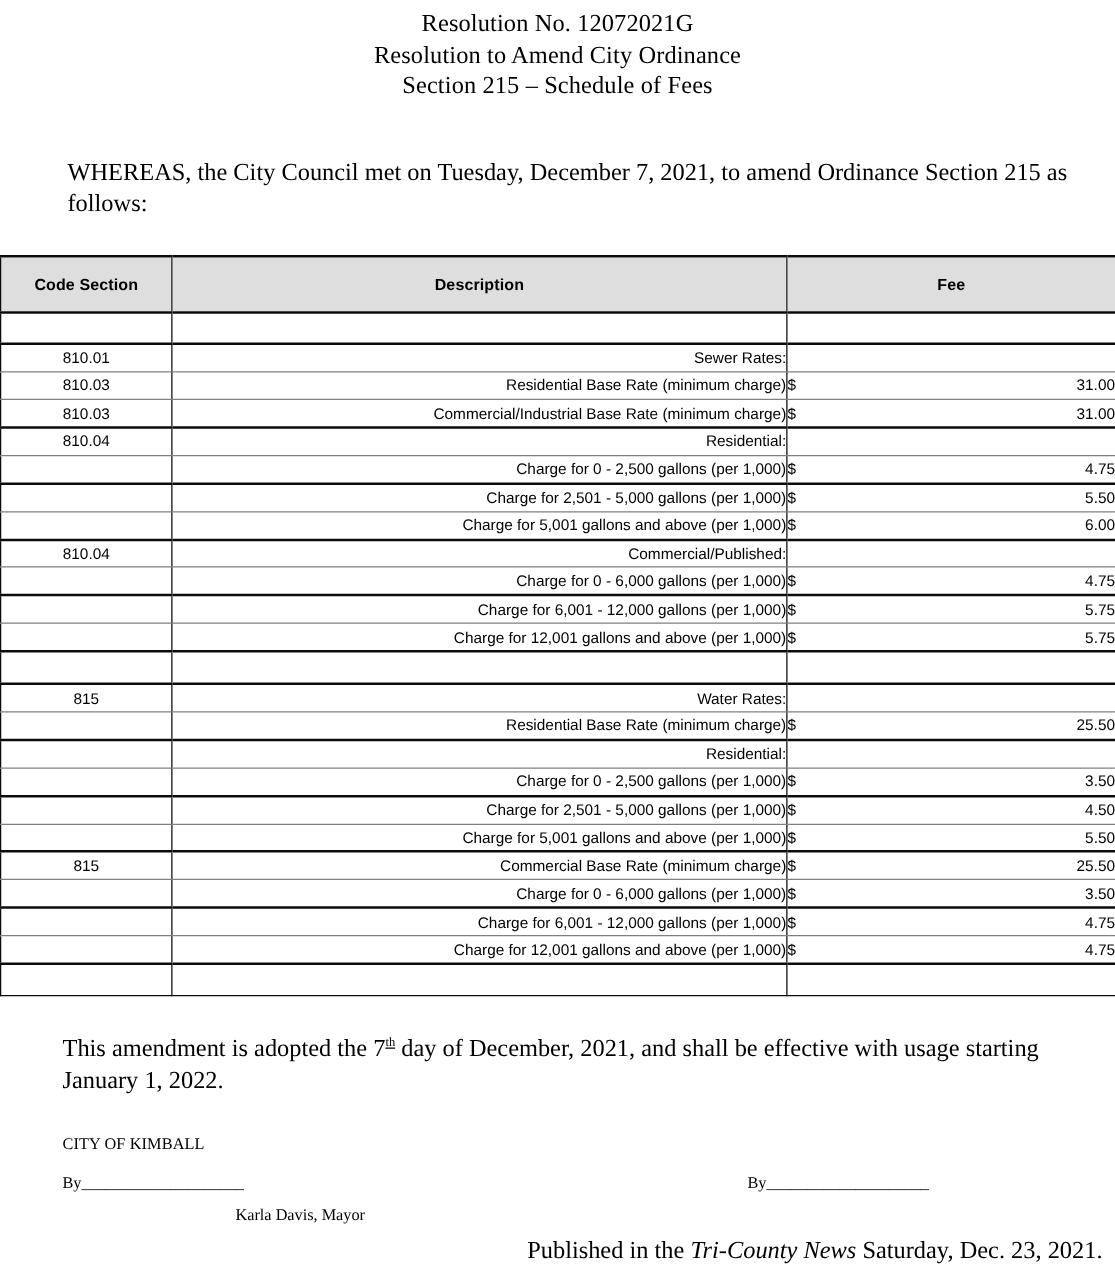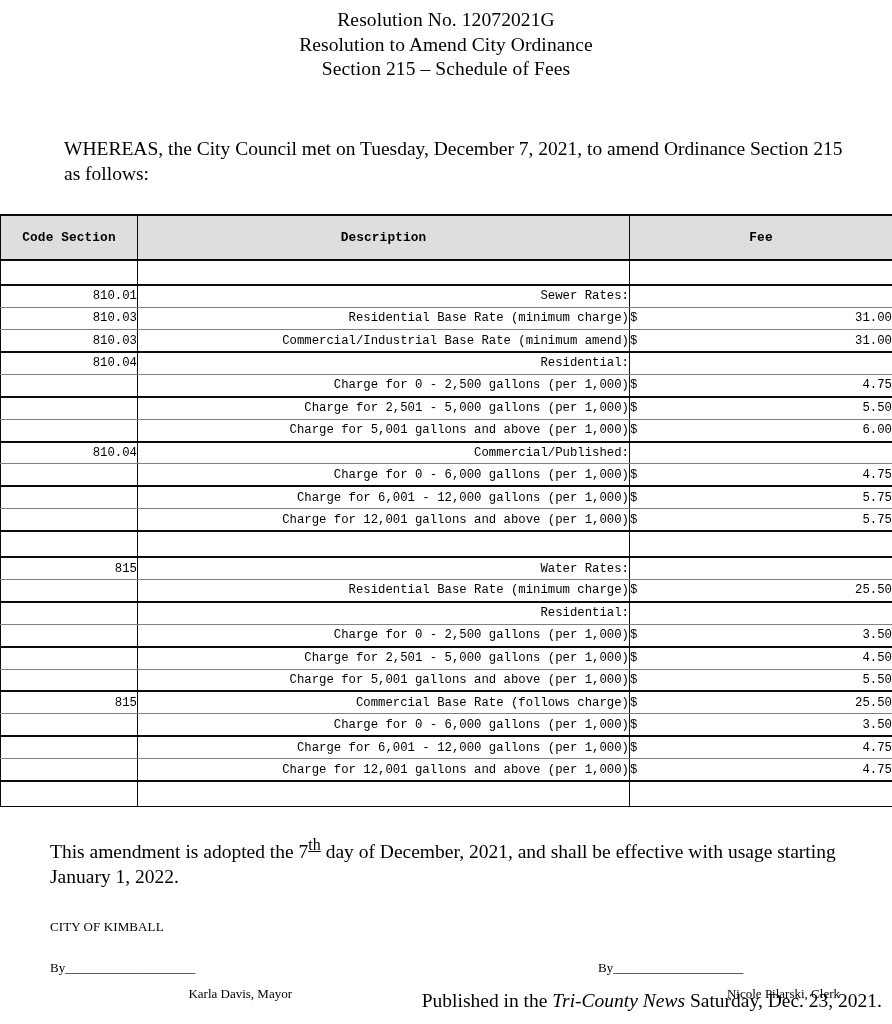--- a/index.html
+++ b/index.html
@@ -21,37 +21,37 @@
     text-align: center;
     padding-top: 8px;
     font-size: 19.5px;
     line-height: 24.6px;
     letter-spacing: 0.1px;
   }
   .title-line { white-space: pre; }
 
   
   .whereas {
-    margin: 14px;
+    margin: 4px;
     padding: 40px 28px 0 50px;
     font-size: 19.5px;
     line-height: 25.5px;
     text-align: left;
   }
 
   
   .table-wrap {
     padding: 0 0 0 0;
     margin-top: 27px;
   }
   table.fees {
     border-collapse: collapse;
     width: 892px;
     table-layout: fixed;
-    font-family: Liberation Mono, monospace;
+    font-family: Liberation Sans, sans-serif;
     font-size: 12.3px;
   }
   table.fees col.c-code  { width: 137px; }
   table.fees col.c-desc  { width: 492px; }
   table.fees col.c-fee   { width: 263px; }
 
   table.fees th,
   table.fees td {
     padding: 0;
     vertical-align: middle;
@@ -70,21 +70,21 @@
     background: #dedede;
     font-weight: bold;
     text-align: center;
     height: 45px;
     font-size: 12.8px;
     border-top: 2.4px solid #0b0b0b;
     border-bottom: 2.4px solid #0b0b0b;
     letter-spacing: 0.1px;
   }
 
-  .cell-code { padding-left: 5px; text-align: right; }
+  .cell-code { padding-left: 5px; text-align: center; }
   .cell-desc { padding-left: 6px; text-align: right; }
 
   
   .cell-fee {
     padding: 0 9px 0 7px;
   }
   .fee-inner {
     display: flex;
     justify-content: space-between;
     align-items: center;
@@ -100,32 +100,32 @@
   tr.spacer-tall > td { height: 26px; }
   tr.last-row > td { border-bottom: 1.6px solid #0b0b0b; }
 
   
   .closing {
     margin: 0;
     padding: 25px 44px 0 50px;
     font-size: 19.5px;
     line-height: 25.5px;
   }
-  .closing sup { font-size: 16px; vertical-align: super; text-decoration: underline; }
+  .closing sup { font-size: 10px; vertical-align: super; text-decoration: underline; }
 
   
   .sig-block {
     padding: 24px 0 0 50px;
     font-size: 13px;
     line-height: 25px;
   }
   .sig-city { letter-spacing: 0.1px; }
   .sig-rows {
     position: relative;
-    margin-top: 16px;
+    margin-top: 6px;
     height: 54px;
   }
   .sig-col {
     position: absolute;
     top: 0;
   }
   .sig-col.left  { left: 0; }
   .sig-col.right { left: 548px; }
   .sig-by { white-space: pre; }
   .sig-name {
@@ -188,21 +188,21 @@
           <td class="cell-desc">Residential Base Rate (minimum charge)</td>
           <td class="cell-fee">
             <span class="fee-inner">
               <span class="fee-sym">$</span>
               <span class="fee-amt">31.00</span>
             </span>
           </td>
         </tr>
         <tr>
           <td class="cell-code">810.03</td>
-          <td class="cell-desc">Commercial/Industrial Base Rate (minimum amend)</td>
+          <td class="cell-desc">Commercial/Industrial Base Rate (minimum charge)</td>
           <td class="cell-fee">
             <span class="fee-inner">
               <span class="fee-sym">$</span>
               <span class="fee-amt">31.00</span>
             </span>
           </td>
         </tr>
         <tr class="hr-strong">
           <td class="cell-code">810.04</td>
           <td class="cell-desc">Residential:</td>
@@ -323,21 +323,21 @@
           <td class="cell-desc">Charge for 5,001 gallons and above (per 1,000)</td>
           <td class="cell-fee">
             <span class="fee-inner">
               <span class="fee-sym">$</span>
               <span class="fee-amt">5.50</span>
             </span>
           </td>
         </tr>
         <tr class="hr-strong">
           <td class="cell-code">815</td>
-          <td class="cell-desc">Commercial Base Rate (follows charge)</td>
+          <td class="cell-desc">Commercial Base Rate (minimum charge)</td>
           <td class="cell-fee">
             <span class="fee-inner">
               <span class="fee-sym">$</span>
               <span class="fee-amt">25.50</span>
             </span>
           </td>
         </tr>
         <tr>
           <td class="cell-code"></td>
           <td class="cell-desc">Charge for 0 - 6,000 gallons (per 1,000)</td>
@@ -381,18 +381,17 @@
 
 <div class="sig-block">
   <div class="sig-city">CITY OF KIMBALL</div>
   <div class="sig-rows">
     <div class="sig-col left">
       <div class="sig-by"><span>By</span><span>____________________</span></div>
       <span class="sig-name">Karla Davis, Mayor</span>
     </div>
     <div class="sig-col right">
       <div class="sig-by"><span>By</span><span>____________________</span></div>
-      <span class="sig-name">Nicole Pilarski, Clerk</span>
     </div>
   </div>
 </div>
 
 <div class="footer"><span>Published in the </span><i>Tri-County News</i><span> Saturday, Dec. 23, 2021.</span></div>
 
 </body></html>

